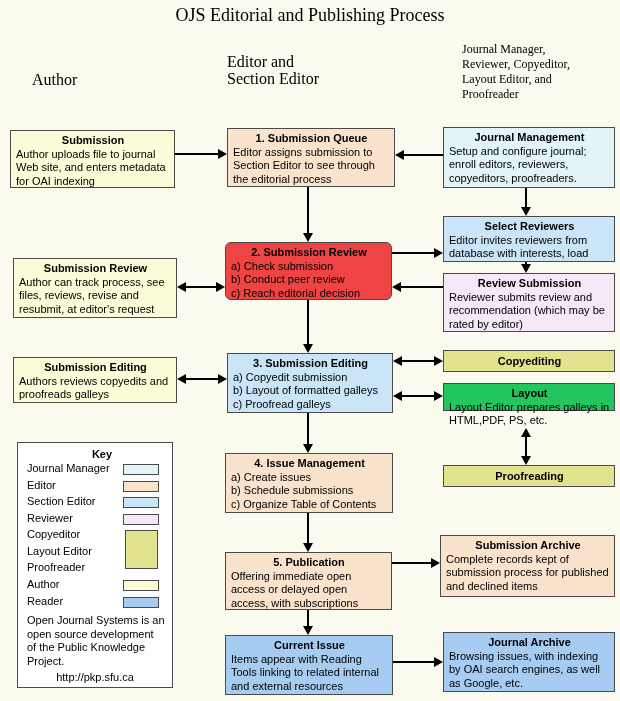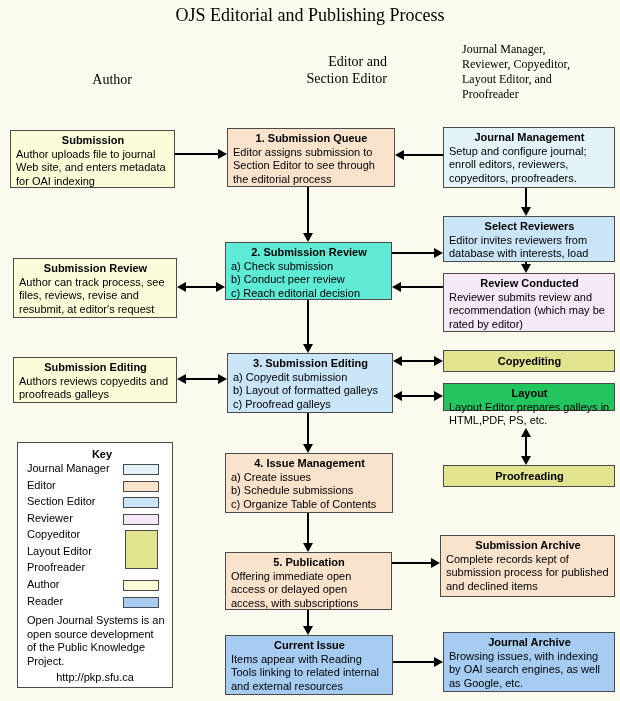--- a/index.html
+++ b/index.html
@@ -5,21 +5,21 @@
   html,body{margin:0;padding:0;}
   #stage{
     position:relative;width:620px;height:701px;
     background:#FBFAEE;overflow:hidden;
     font-family:"Liberation Sans","DejaVu Sans",sans-serif;
     color:#000;
   }
   .serif{font-family:"Liberation Serif","DejaVu Serif",serif;}
   .abs{position:absolute;}
   .title{width:620px;top:5px;left:0;text-align:center;font-size:18px;}
-  .colhead{font-size:14px;text-align:right;line-height:17px;white-space:pre-line;}
+  .colhead{font-size:16px;text-align:left;line-height:17px;white-space:pre-line;}
   .colhead-sm{font-size:12px;text-align:left;line-height:15px;white-space:pre-line;}
   .box{
     position:absolute;border:1.5px solid #4a4a4a;box-sizing:border-box;
     font-size:11px;line-height:13.5px;padding:3px 4px 2px 5px;
   }
   .box .bt{font-weight:bold;text-align:center;display:block;}
   .box .bb{display:block;text-align:left;}
   .prewrap{white-space:pre-line;}
   .keybox{background:#ffffff;padding-left:18px;}
   .keyrow-label{position:absolute;left:27px;font-size:11px;}
@@ -57,21 +57,21 @@
   </div>
   <div class="box" style="left: 13px; top: 357px; width: 164px; height: 46px; background-color: rgb(252, 252, 217);">
     <span class="bt">Submission Editing</span>
     <span class="bb">Authors reviews copyedits and proofreads galleys</span>
   </div>
 
   <div class="box" style="left: 227px; top: 128px; width: 168px; height: 59px; background-color: rgb(250, 227, 205);">
     <span class="bt">1. Submission Queue</span>
     <span class="bb">Editor assigns submission to Section Editor to see through the editorial process</span>
   </div>
-  <div class="box" style="left: 225px; top: 242px; width: 167px; height: 58px; background-color: #5eead4;">
+  <div class="box" style="left: 225px; top: 242px; width: 167px; height: 58px; background-color: #ef4444; border-radius: 6px;">
     <span class="bt">2. Submission Review</span>
     <span class="bb prewrap">a) Check submission
 b) Conduct peer review
 c) Reach editorial decision</span>
   </div>
   <div class="box" style="left: 227px; top: 353px; width: 166px; height: 60px; background-color: rgb(203, 229, 248);">
     <span class="bt">3. Submission Editing</span>
     <span class="bb prewrap">a) Copyedit submission
 b) Layout of formatted galleys
 c) Proofread galleys</span>
@@ -93,21 +93,21 @@
 
   <div class="box" style="left: 443px; top: 216px; width: 172px; height: 46px; background-color: rgb(203, 229, 248);">
     <span class="bt">Select Reviewers</span>
     <span class="bb">Editor invites reviewers from database with interests, load</span>
   </div>
   <div class="box" style="left: 443px; top: 127px; width: 172px; height: 61px; background-color: rgb(226, 244, 248);">
     <span class="bt">Journal Management</span>
     <span class="bb">Setup and configure journal; enroll editors, reviewers, copyeditors, proofreaders.</span>
   </div>
   <div class="box" style="left: 443px; top: 273px; width: 172px; height: 59px; background-color: rgb(245, 233, 247);">
-    <span class="bt">Review Conducted</span>
+    <span class="bt">Review Submission</span>
     <span class="bb">Reviewer submits review and recommendation (which may be rated by editor)</span>
   </div>
   <div class="box" style="left: 443px; top: 350px; width: 172px; height: 22px; padding-top: 4px; background-color: rgb(226, 227, 142);">
     <span class="bt">Copyediting</span>
   </div>
   <div class="box" style="left: 443px; top: 383px; width: 172px; height: 28px; background-color: #22c55e;">
     <span class="bt">Layout</span>
     <span class="bb">Layout Editor prepares galleys in HTML,PDF, PS, etc.</span>
   </div>
   <div class="box" style="left: 443px; top: 465px; width: 172px; height: 22px; padding-top: 4px; background-color: rgb(226, 227, 142);">

